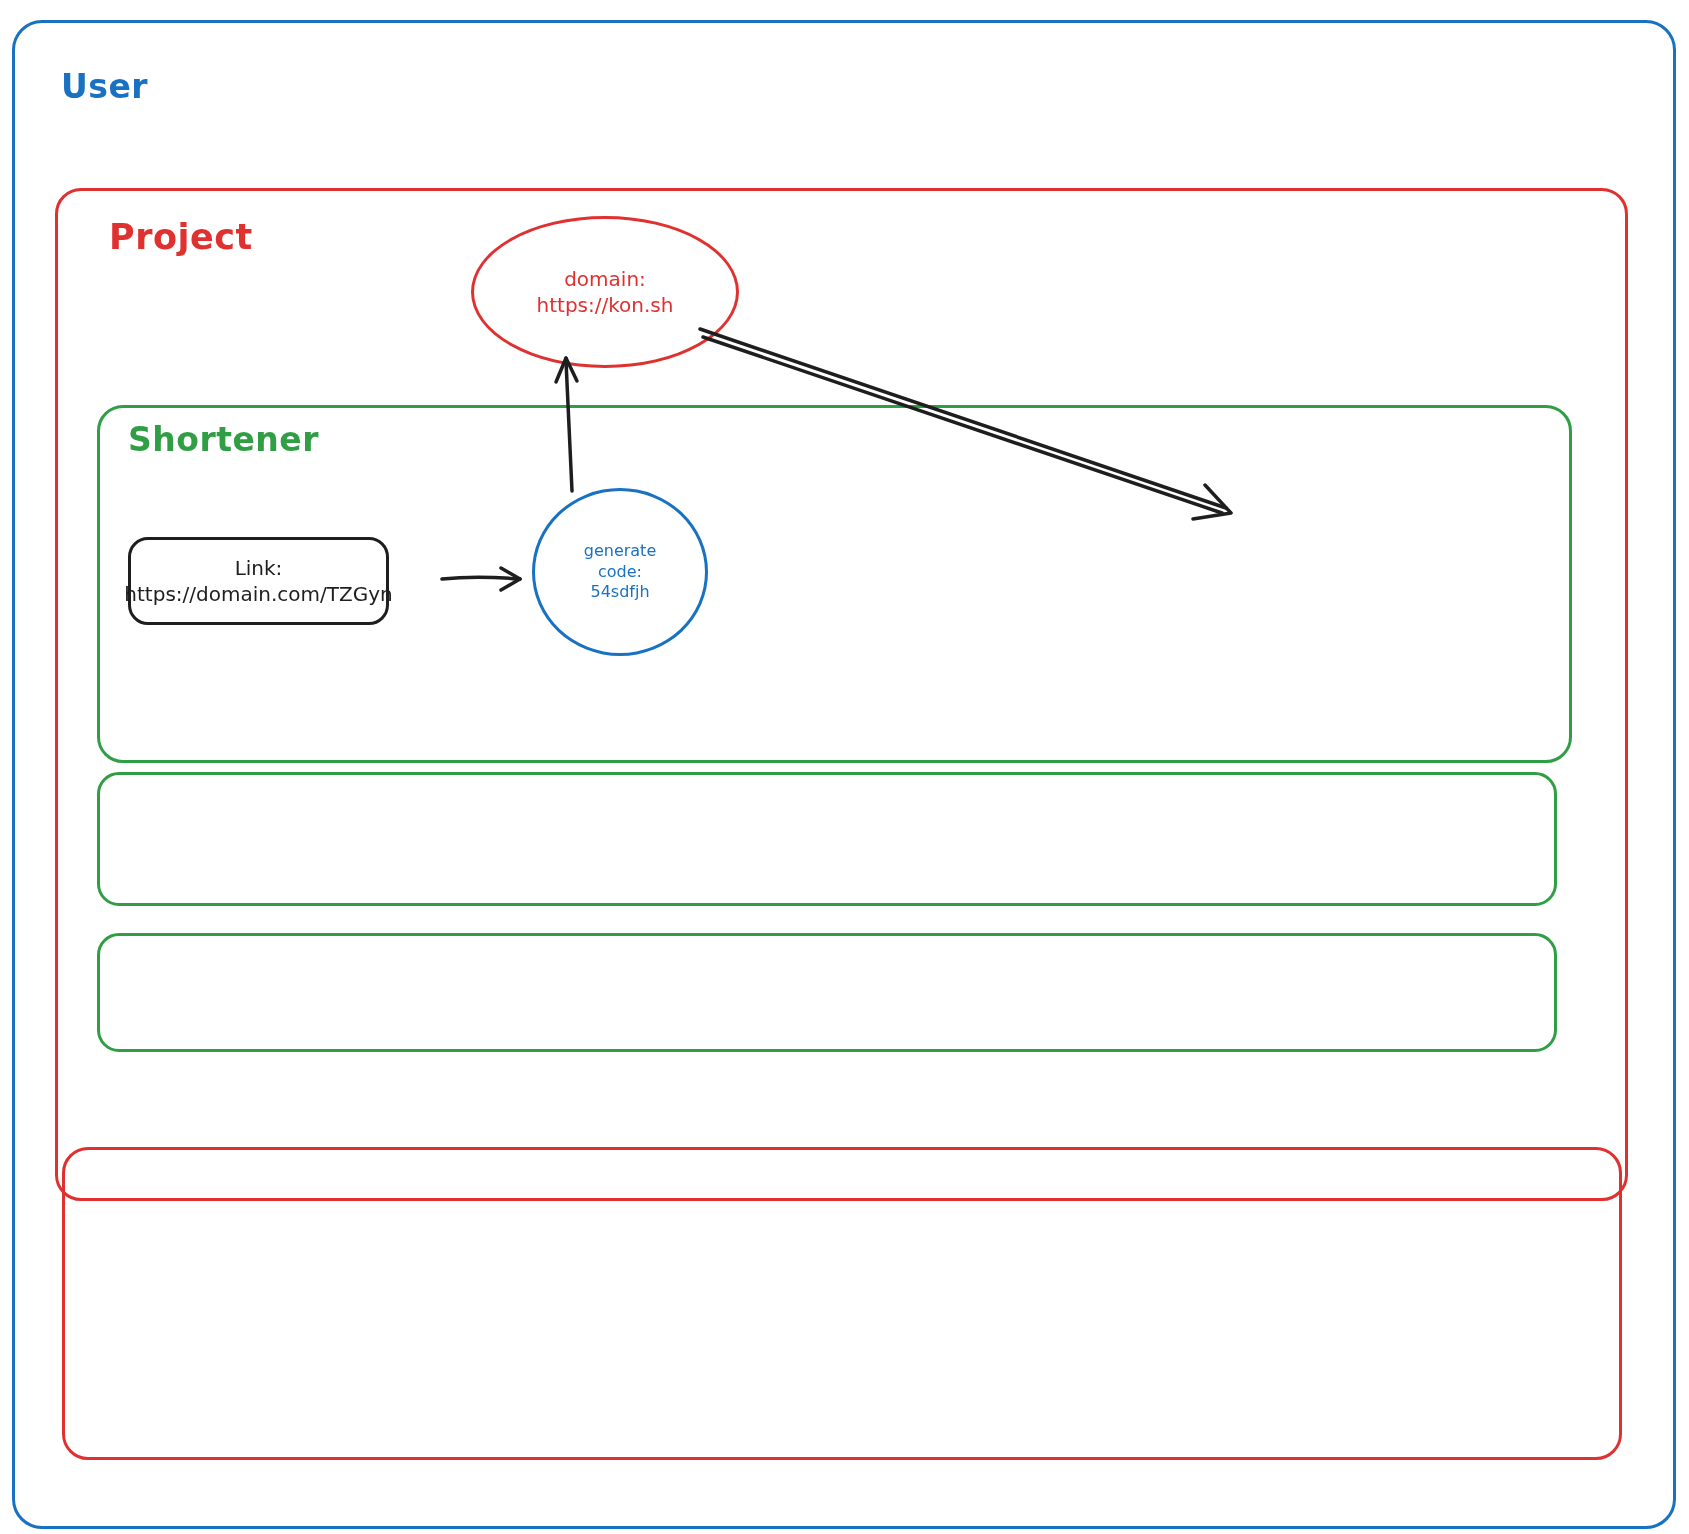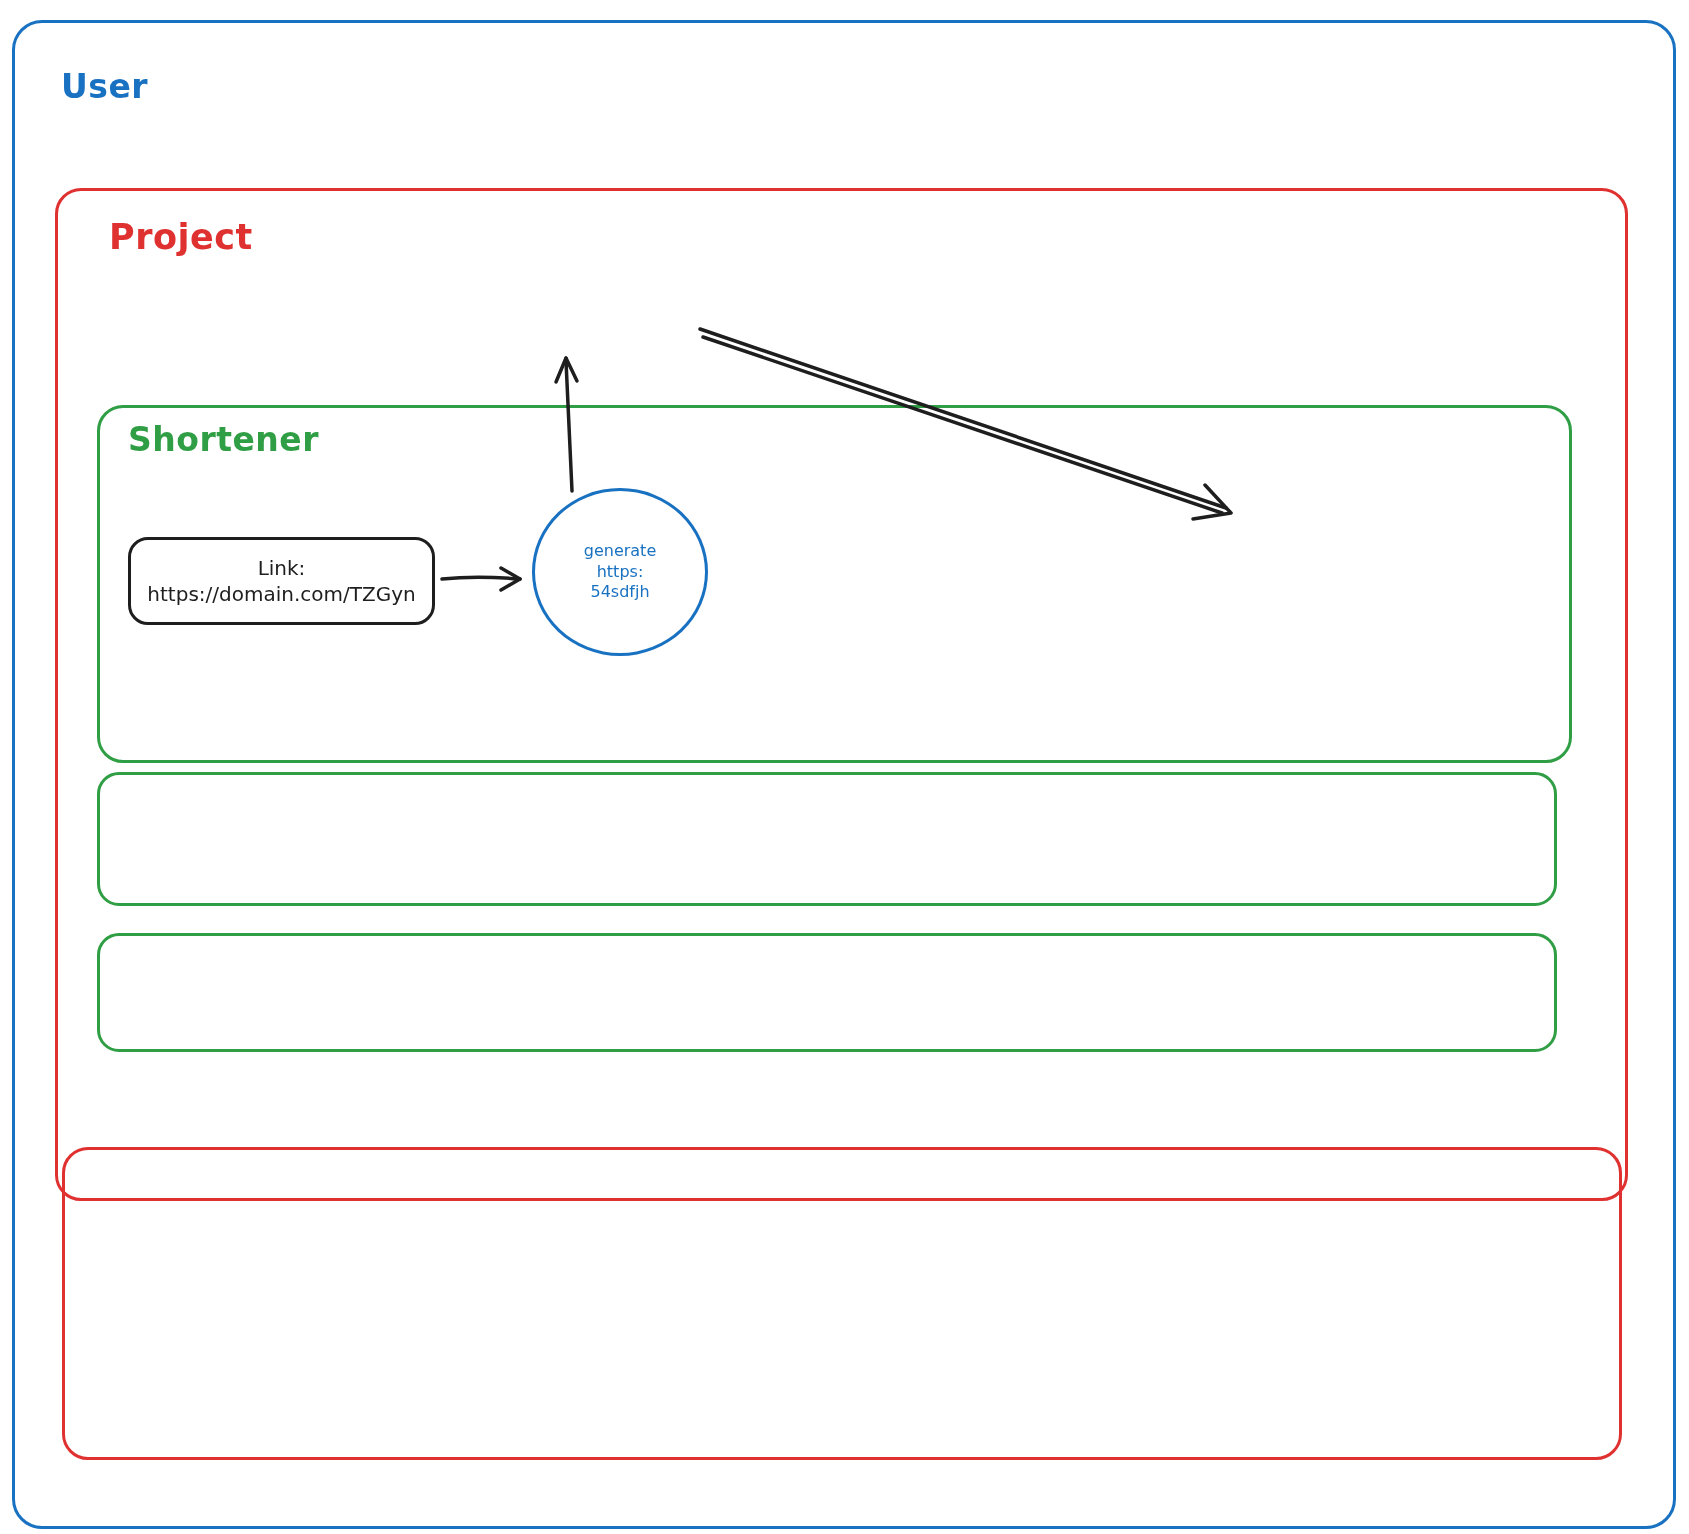--- a/index.html
+++ b/index.html
@@ -71,21 +71,21 @@
   }
   .node span { display: block; white-space: nowrap; }
   .ellipse-domain {
     left: 471px; top: 216px; width: 268px; height: 152px;
     border: 3px solid var(--red);
     border-radius: 50%;
     color: var(--red);
     font-size: 20px;
   }
   .link-box {
-    left: 128px; top: 537px; width: 307px; height: 88px;
+    left: 128px; top: 537px; width: 261px; height: 88px;
     border: 3px solid var(--black);
     border-radius: 20px;
     color: var(--black);
     font-size: 20px;
   }
   .generate-circle {
     left: 532px; top: 488px; width: 176px; height: 168px;
     border: 3px solid var(--blue);
     border-radius: 50%;
     color: var(--blue);
@@ -127,29 +127,33 @@
 
   <div class="box shortener-box">
     <div class="box-label shortener-label">Shortener</div>
   </div>
 
   <div class="box green-empty-1"></div>
   <div class="box green-empty-2"></div>
 
   <div class="box red-empty"></div>
 
+  <div class="node ellipse-domain">
+    <span>domain:</span>
+    <span>https://kon.sh</span>
+  </div>
 
   <div class="node link-box">
     <span>Link:</span>
     <span>https://domain.com/TZGyn</span>
   </div>
 
   <div class="node generate-circle">
     <span>generate</span>
-    <span>https:</span>
+    <span>code:</span>
     <span>54sdfjh</span>
   </div>
 
 
   <svg class="arrow-layer" viewBox="0 0 1689 1534">
     <g>
       <path d="M442 579 C 470 576, 496 577, 519 579"></path>
       <path d="M520 579 L501 568"></path>
       <path d="M520 579 L501 590"></path>
     </g>

